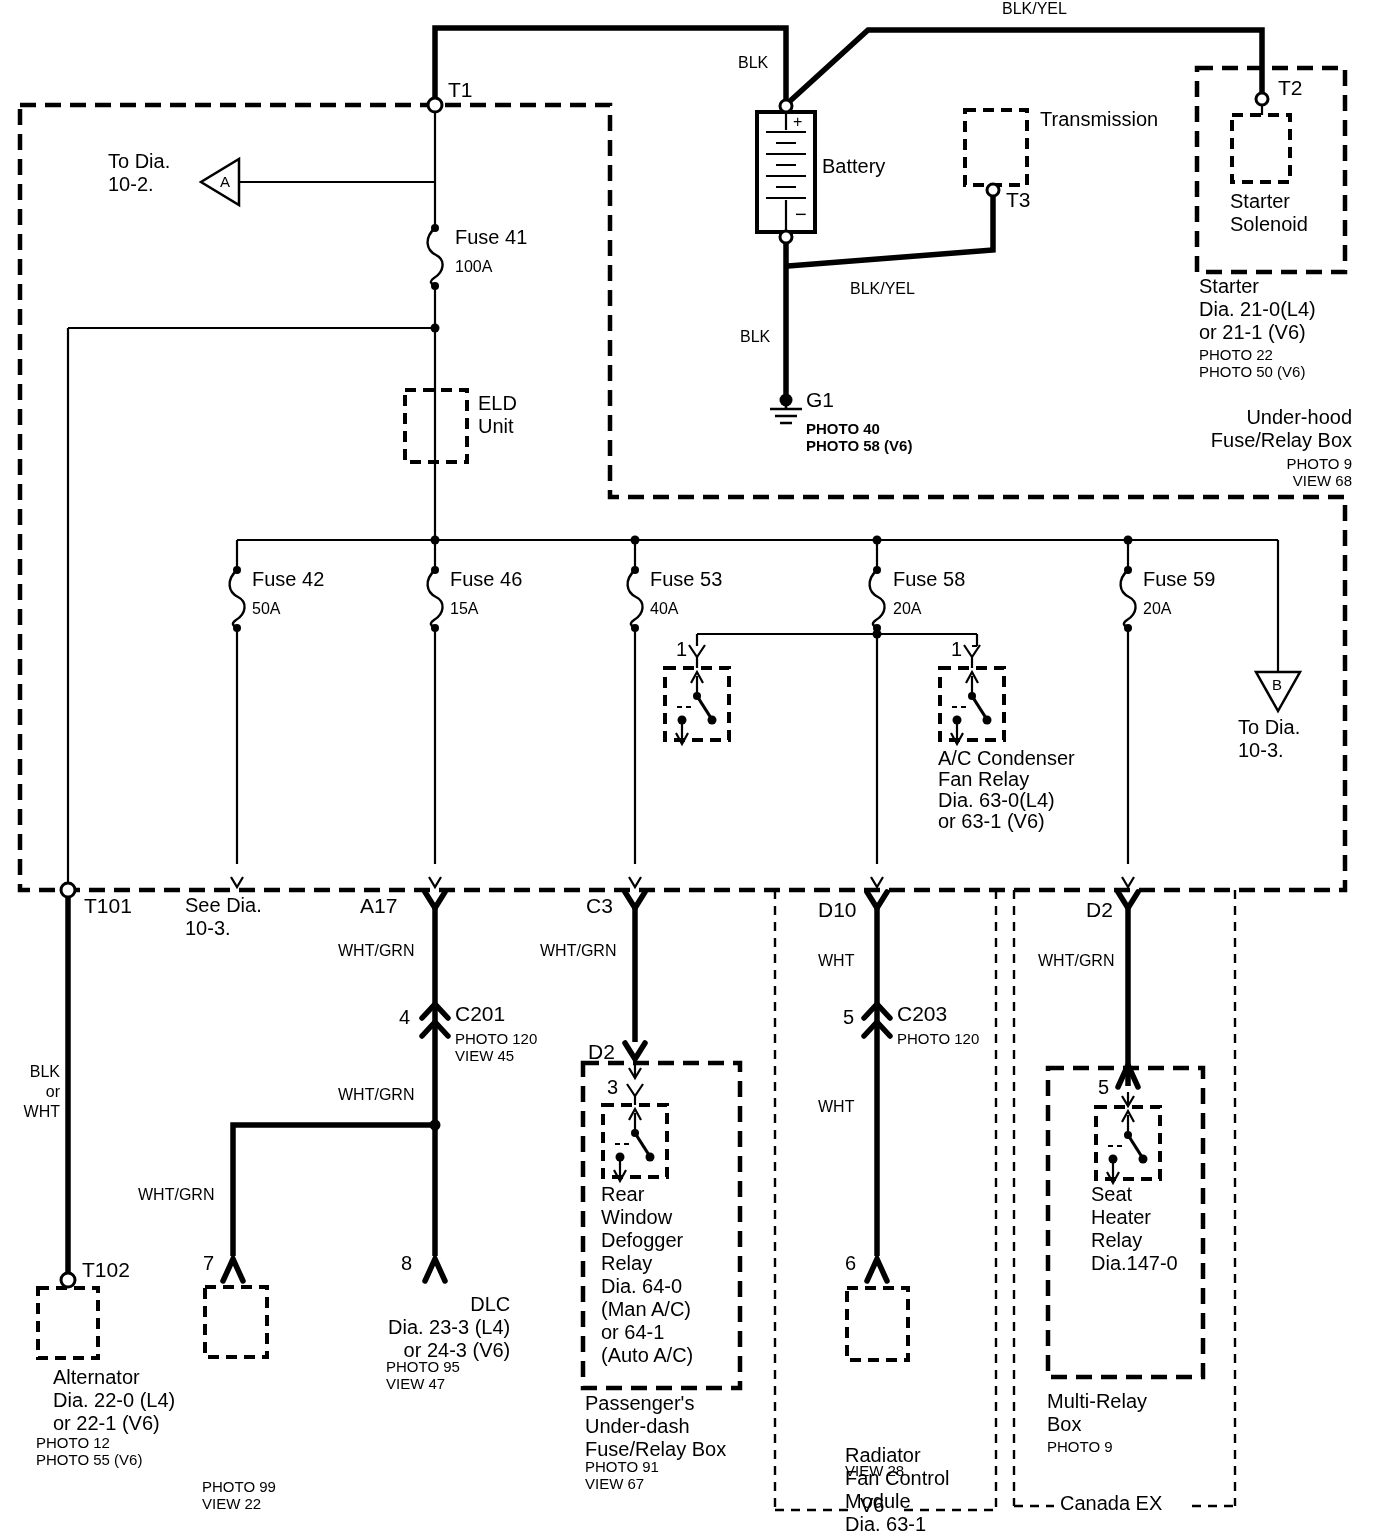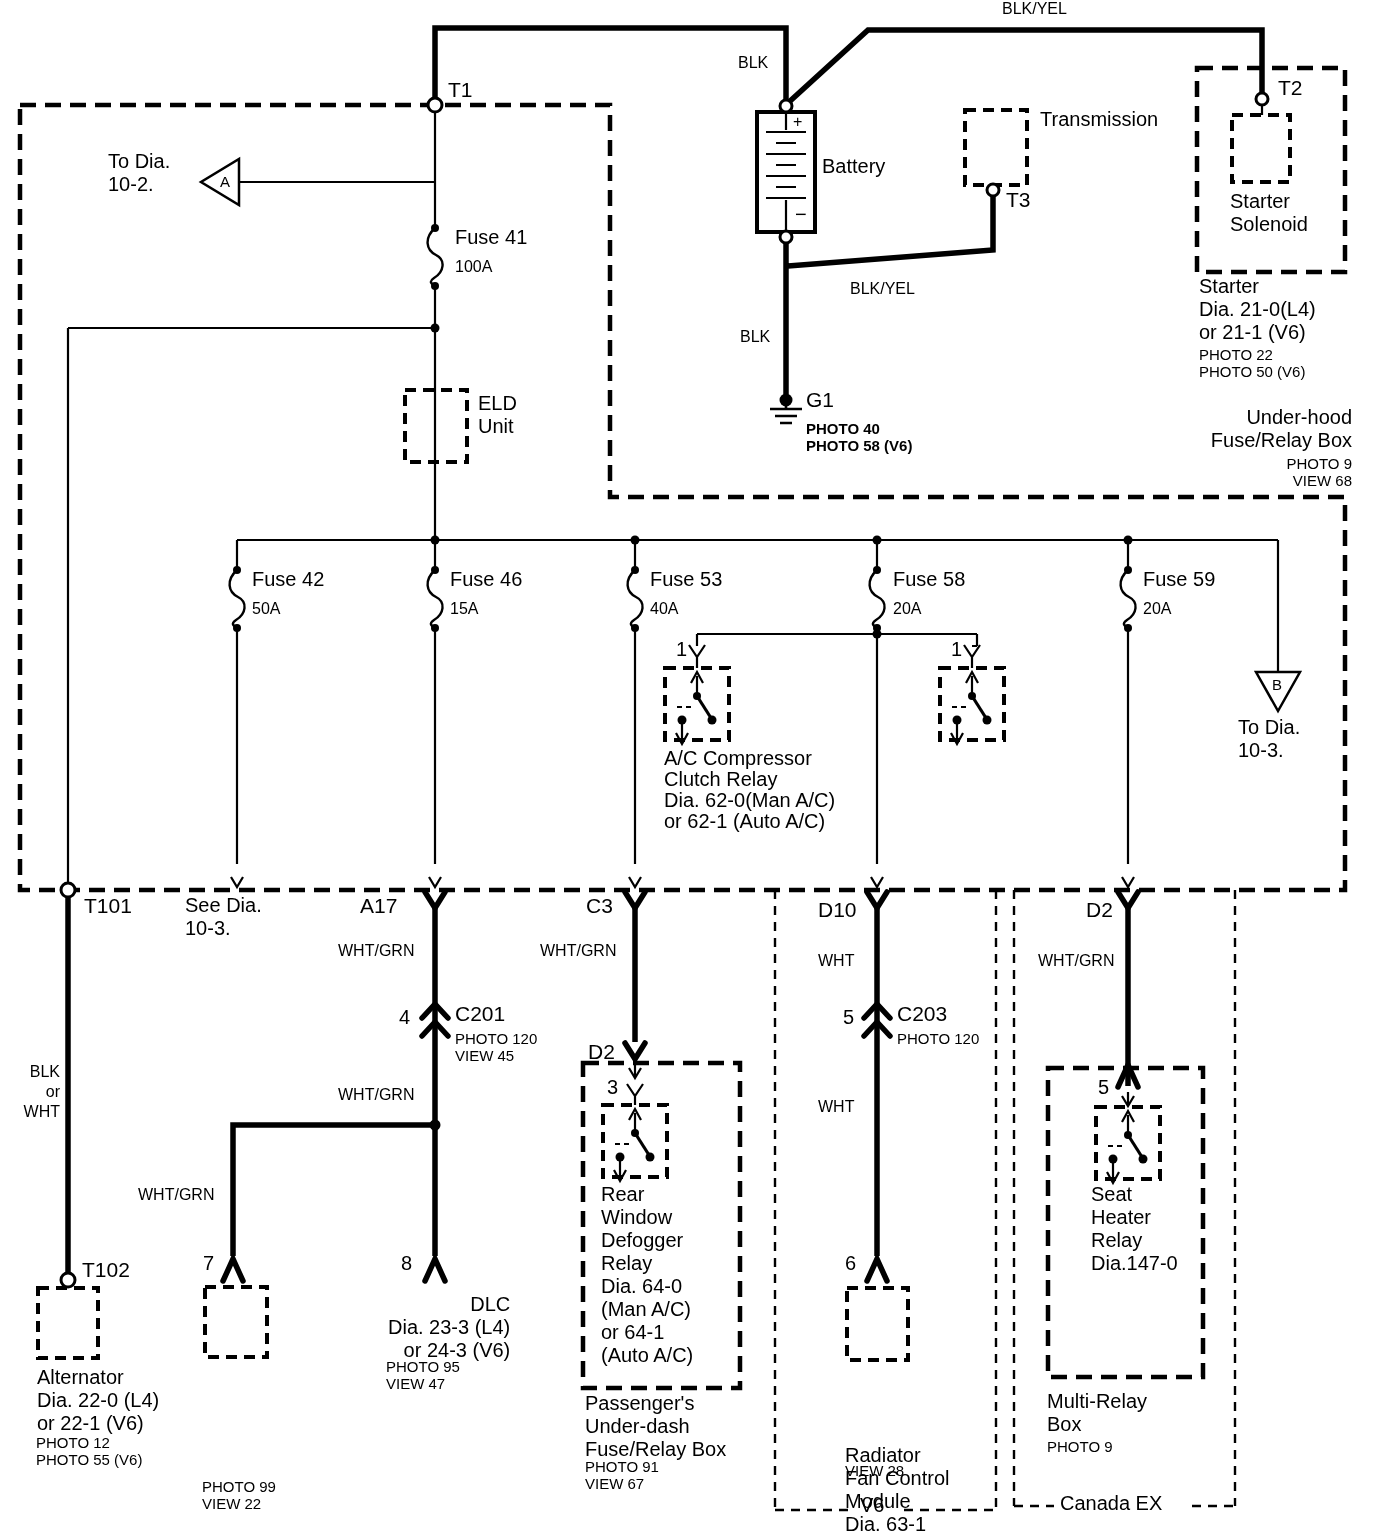--- a/index.html
+++ b/index.html
@@ -207,25 +207,25 @@
   <div class="lbl" style="left:450px;top:568px;">Fuse 46</div>
   <div class="lbl sm" style="left:450px;top:600px;">15A</div>
   <div class="lbl" style="left:650px;top:568px;">Fuse 53</div>
   <div class="lbl sm" style="left:650px;top:600px;">40A</div>
   <div class="lbl" style="left:893px;top:568px;">Fuse 58</div>
   <div class="lbl sm" style="left:893px;top:600px;">20A</div>
   <div class="lbl" style="left:1143px;top:568px;">Fuse 59</div>
   <div class="lbl sm" style="left:1143px;top:600px;">20A</div>
 
   <div class="lbl pin" style="left:676px;top:638px;">1</div>
-  <div class="lbl" style="left:664px;top:748px;line-height:21px;">A/C Compressor
-Clutch Relay
-Dia. 62-0(Man A/C)
-or 62-1 (Auto A/C)</div>
   <div class="lbl pin" style="left:951px;top:638px;">1</div>
+  <div class="lbl" style="left:938px;top:748px;line-height:21px;">A/C Condenser
+Fan Relay
+Dia. 63-0(L4)
+or 63-1 (V6)</div>
   <div class="lbl tri-letter" style="left:1272px;top:677px;">B</div>
   <div class="lbl" style="left:1238px;top:716px;">To Dia.
 10-3.</div>
 
   <div class="lbl lg" style="left:84px;top:894px;">T101</div>
   <div class="lbl" style="left:185px;top:894px;">See Dia.
 10-3.</div>
   <div class="lbl lg" style="left:360px;top:894px;">A17</div>
   <div class="lbl lg" style="left:586px;top:894px;">C3</div>
   <div class="lbl lg" style="left:818px;top:898px;">D10</div>
@@ -246,21 +246,21 @@
   <div class="lbl xs" style="left:897px;top:1030px;">PHOTO 120</div>
   <div class="lbl sm" style="left:818px;top:1098px;">WHT</div>
   <div class="lbl sm" style="left:138px;top:1186px;">WHT/GRN</div>
   <div class="lbl sm rt" style="left:10px;top:1062px;width:50px;line-height:20px;">BLK
 or
 WHT</div>
 
   <div class="lbl lg" style="left:82px;top:1258px;">T102</div>
   <div class="lbl pin" style="left:203px;top:1252px;">7</div>
   <div class="lbl pin" style="left:401px;top:1252px;">8</div>
-  <div class="lbl" style="left:37px;top:1366px;">Alternator
+  <div class="lbl" style="left:53px;top:1366px;">Alternator
 Dia. 22-0 (L4)
 or 22-1 (V6)</div>
   <div class="lbl xs" style="left:36px;top:1434px;">PHOTO 12
 PHOTO 55 (V6)</div>
   <div class="lbl xs" style="left:202px;top:1478px;">PHOTO 99
 VIEW 22</div>
   <div class="lbl" style="left:388px;top:1293px;text-align:right;">DLC
 Dia. 23-3 (L4)
 or 24-3 (V6)</div>
   <div class="lbl xs" style="left:386px;top:1358px;">PHOTO 95

